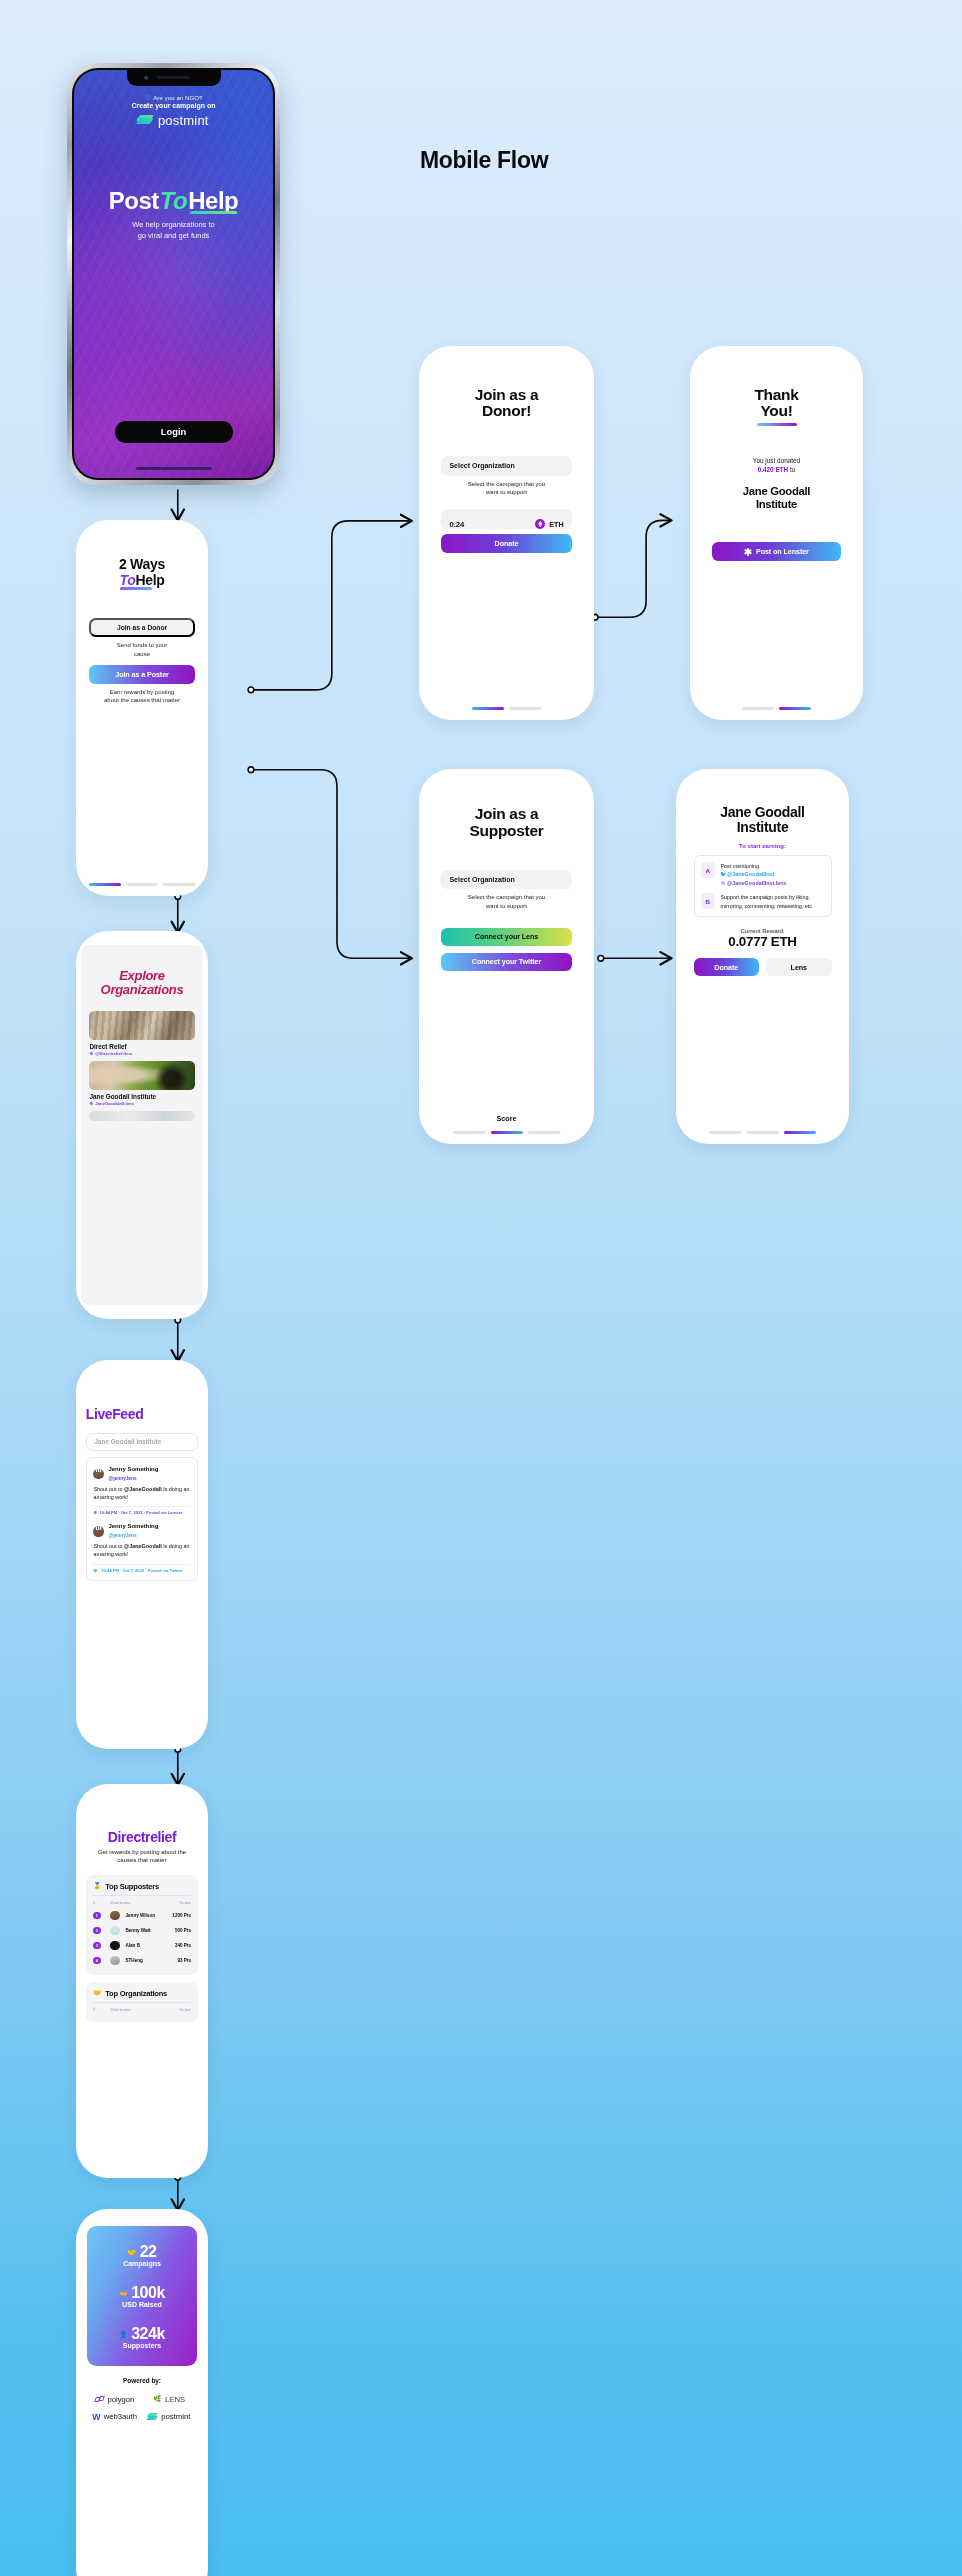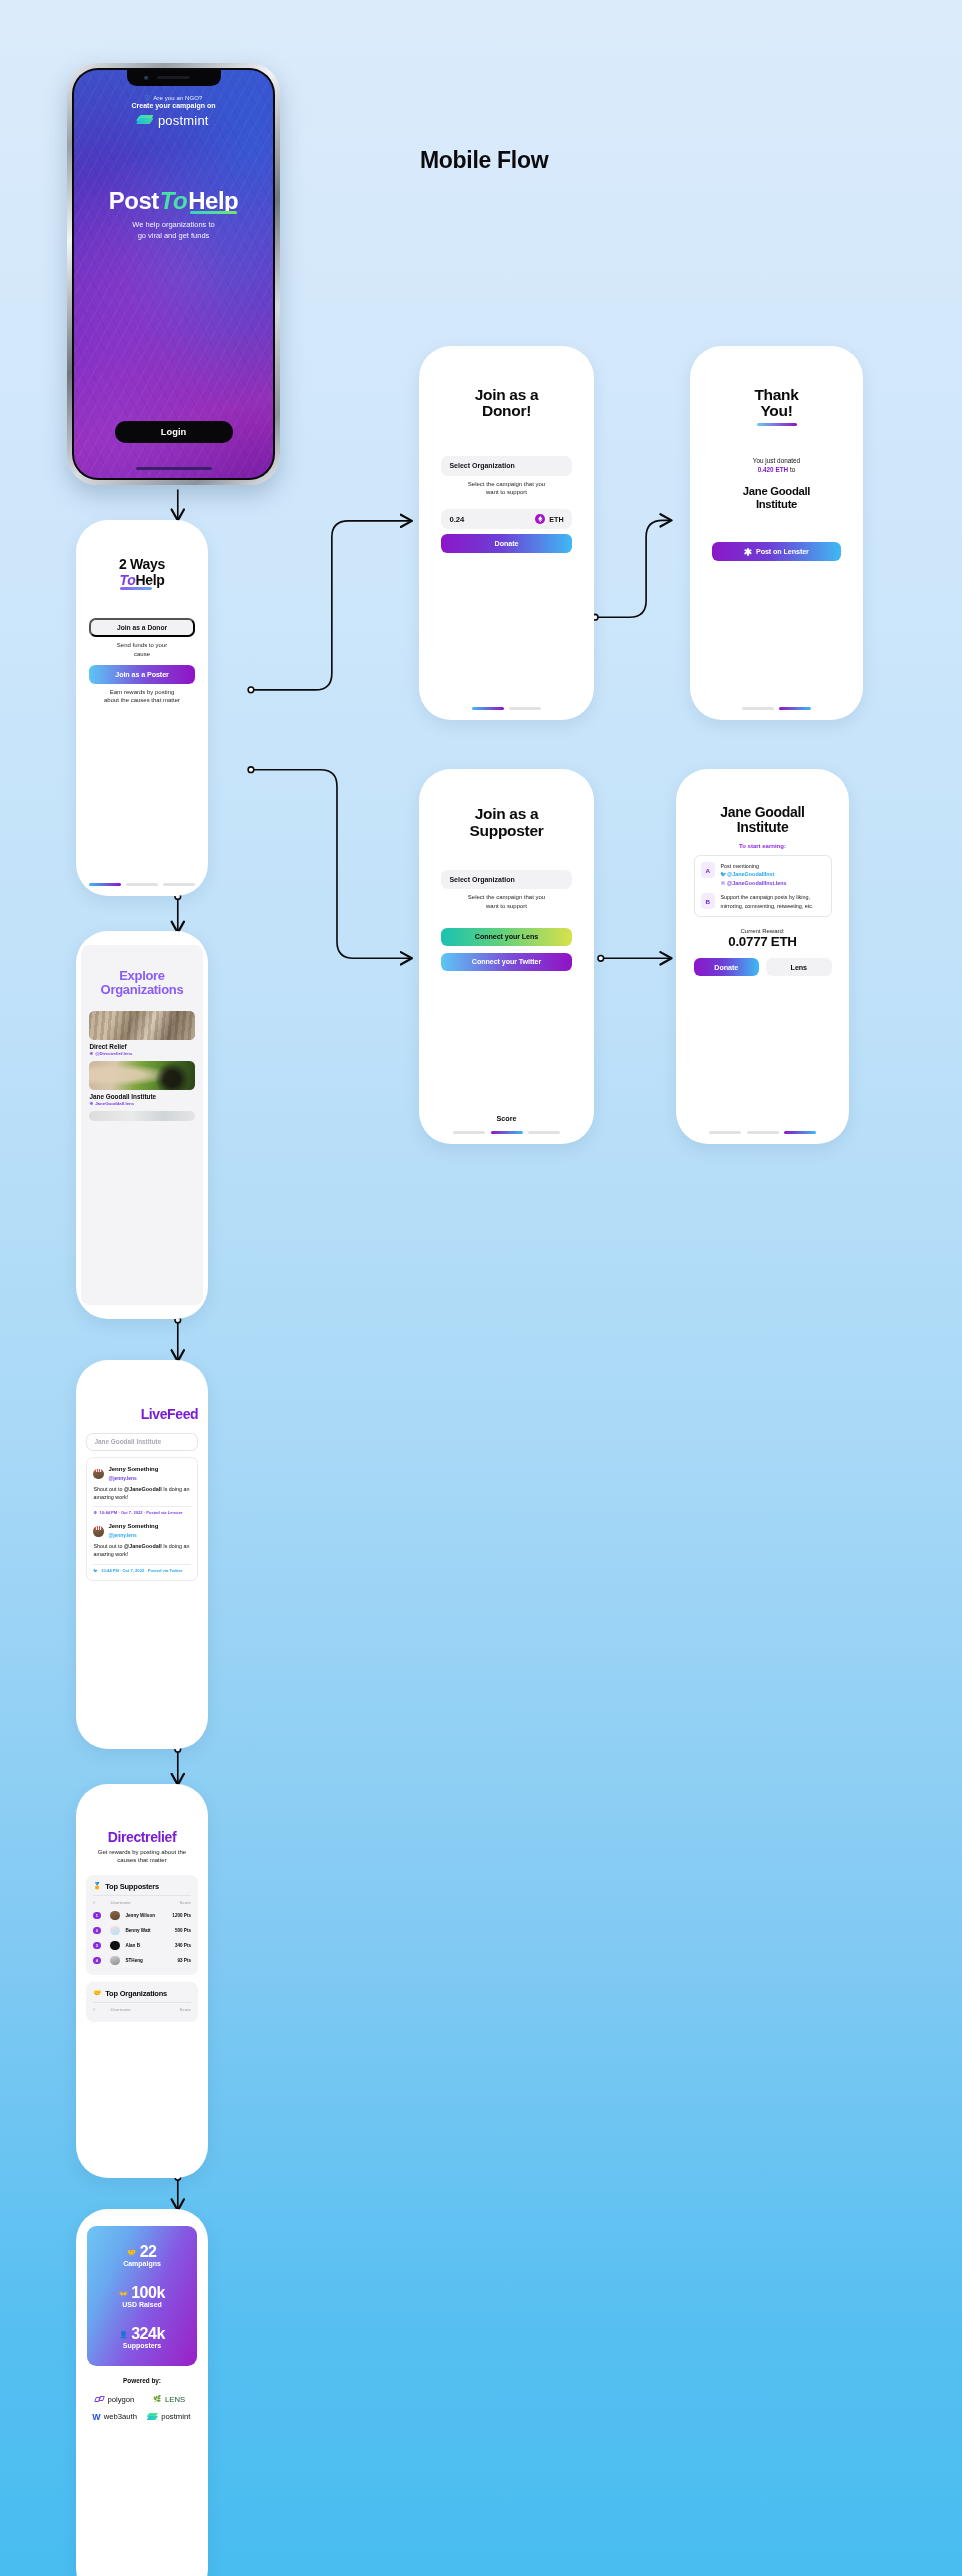--- a/index.html
+++ b/index.html
@@ -100,21 +100,21 @@
   .grad-bp { background:linear-gradient(90deg,#5cc6f5 0%,#7a4fd9 52%,#9013c4 100%); }
   .grad-lens { background:linear-gradient(90deg,#1bc2b0 0%,#5fd07d 45%,#d8e14a 100%); color:#0b0b0d; }
 
   .pager { display:flex; gap:5.2px; justify-content:center; align-items:center; margin-top:auto; padding-bottom:10.3px; }
   .pg { width:32px; height:2.6px; border-radius:1.5px; background:#e2e2e4; }
   .pg.on { background:linear-gradient(90deg,#3fb9f4,#8c16c7); }
   .pg.on-rev { background:linear-gradient(90deg,#8c16c7,#3fb9f4); }
 
   
   .amount {
-    background:#f2f2f4; border-radius:6.7px; height:19.6px; display:flex; align-items:center; padding:0 8.8px;
+    background:#f2f2f4; border-radius:6.7px; height:19.6px; display:flex; align-items:flex-end; padding:0 8.8px;
     font-size:7.7px; font-weight:700; color:#121216;
   }
   .amount .right { margin-left:auto; display:flex; align-items:center; gap:4.1px; }
   .eth-badge { width:9.8px; height:9.8px; border-radius:50%; background:#a215c7; display:flex; align-items:center; justify-content:center; }
   .eth-badge svg { width:4.6px; height:6.2px; }
 
   
   .ty-underline { width:40px; height:3.1px; border-radius:2.6px; margin:2.6px auto 0;
      background:linear-gradient(90deg,#6fc9f2,#8c16c7); }
   .ty-don { text-align:center; font-size:6.4px; color:#131317; line-height:1.5; }
@@ -135,37 +135,37 @@
   .handle-tw { color:#1fa8f0; font-weight:700; }
   .handle-lens { color:#7b3fe4; font-weight:700; }
   .mini-ico { display:inline-block; width:5.2px; text-align:center; }
   .reward-lbl { text-align:center; font-size:6px; color:#1a1a1f; }
   .reward-val { text-align:center; font-size:13.4px; font-weight:700; color:#0b0b0d; letter-spacing:-0.3px; }
   .two-btn { display:flex; gap:7.2px; }
   .btn-ghost { background:#f2f2f4; color:#0b0b0d; }
 
   
   .ex-shell { background:#f4f4f6; border-radius:8.2px; padding:10.3px 8.2px 8.2px; flex:1; }
-  .ex-title { text-align:center; font-size:13px; font-weight:700; color:#8b5cf6; line-height:1.1; letter-spacing:-0.3px; }
+  .ex-title { text-align:center; font-size:13px; font-weight:700; color:#be185d; line-height:1.1; letter-spacing:-0.3px;font-style:italic; }
   .org-thumb { height:29px; border-radius:5.2px; overflow:hidden; position:relative; }
   .t1 { background:
       linear-gradient(110deg,#b9a58d 0%,#cdbba2 22%,#8d7a63 40%,#d6c7b0 58%,#7d6c58 76%,#b4a48c 100%); }
   .t1::after{ content:""; position:absolute; inset:0;
       background: repeating-linear-gradient(95deg, rgba(90,70,50,.35) 0 3.1px, rgba(255,255,255,.12) 3.1px 6.7px); opacity:.55; }
   .t2 { background:
       linear-gradient(100deg,#cbb79c 0%,#d9c7ab 24%,#7fa63f 46%,#5e8c2e 62%,#3c5d22 82%,#2b4418 100%); }
   .t2::after{ content:""; position:absolute; inset:0;
       background: radial-gradient(circle at 78% 62%, rgba(20,16,14,.85) 0 9%, rgba(20,16,14,0) 20%),
                   radial-gradient(ellipse at 22% 48%, rgba(224,205,178,.9) 0 26%, rgba(224,205,178,0) 52%); }
   .t3 { background:linear-gradient(100deg,#dcdcdc 0%,#eaeaea 40%,#cfd6d9 70%,#e5e5e5 100%); }
   .org-name { font-size:6.4px; font-weight:700; color:#0b0b0d; margin-top:3.1px; }
   .org-handle { font-size:4.4px; font-weight:700; color:#7b3fe4; margin-top:1px; display:flex; align-items:center; gap:2.1px; }
 
   
-  .lf-title { text-align:right; font-size:14px; font-weight:700; color:#7c1bd6; letter-spacing:-0.4px; }
+  .lf-title { text-align:left; font-size:14px; font-weight:700; color:#7c1bd6; letter-spacing:-0.4px; }
   .lf-select { border:0.5px solid #e3e3e7; border-radius:6.7px; height:17.5px; display:flex; align-items:center; padding:0 7.7px;
      font-size:6.4px; font-weight:700; color:#a9a9b0; cursor:pointer; }
   .lf-box { border:0.5px solid #eaeaee; border-radius:6.7px; padding:7.2px 6.7px; display:flex; flex-direction:column; gap:8.2px; }
   .post-head { display:flex; align-items:center; gap:4.6px; }
   .av { width:10.3px; height:10.3px; border-radius:50%; flex:0 0 10.3px; overflow:hidden; position:relative;
      background:linear-gradient(160deg,#8d6a4a,#5d4430); }
   .av::before{ content:""; position:absolute; left:1.5px; top:0; width:7.2px; height:3.6px; border-radius:1.5px 1.5px 0 0;
      background:repeating-linear-gradient(90deg,#e8463c 0 1px,#fff 1px 2.1px); }
   .post-name { font-size:6px; font-weight:700; color:#0b0b0d; line-height:1.2; }
   .post-handle { font-size:4.9px; font-weight:700; line-height:1.3; }

